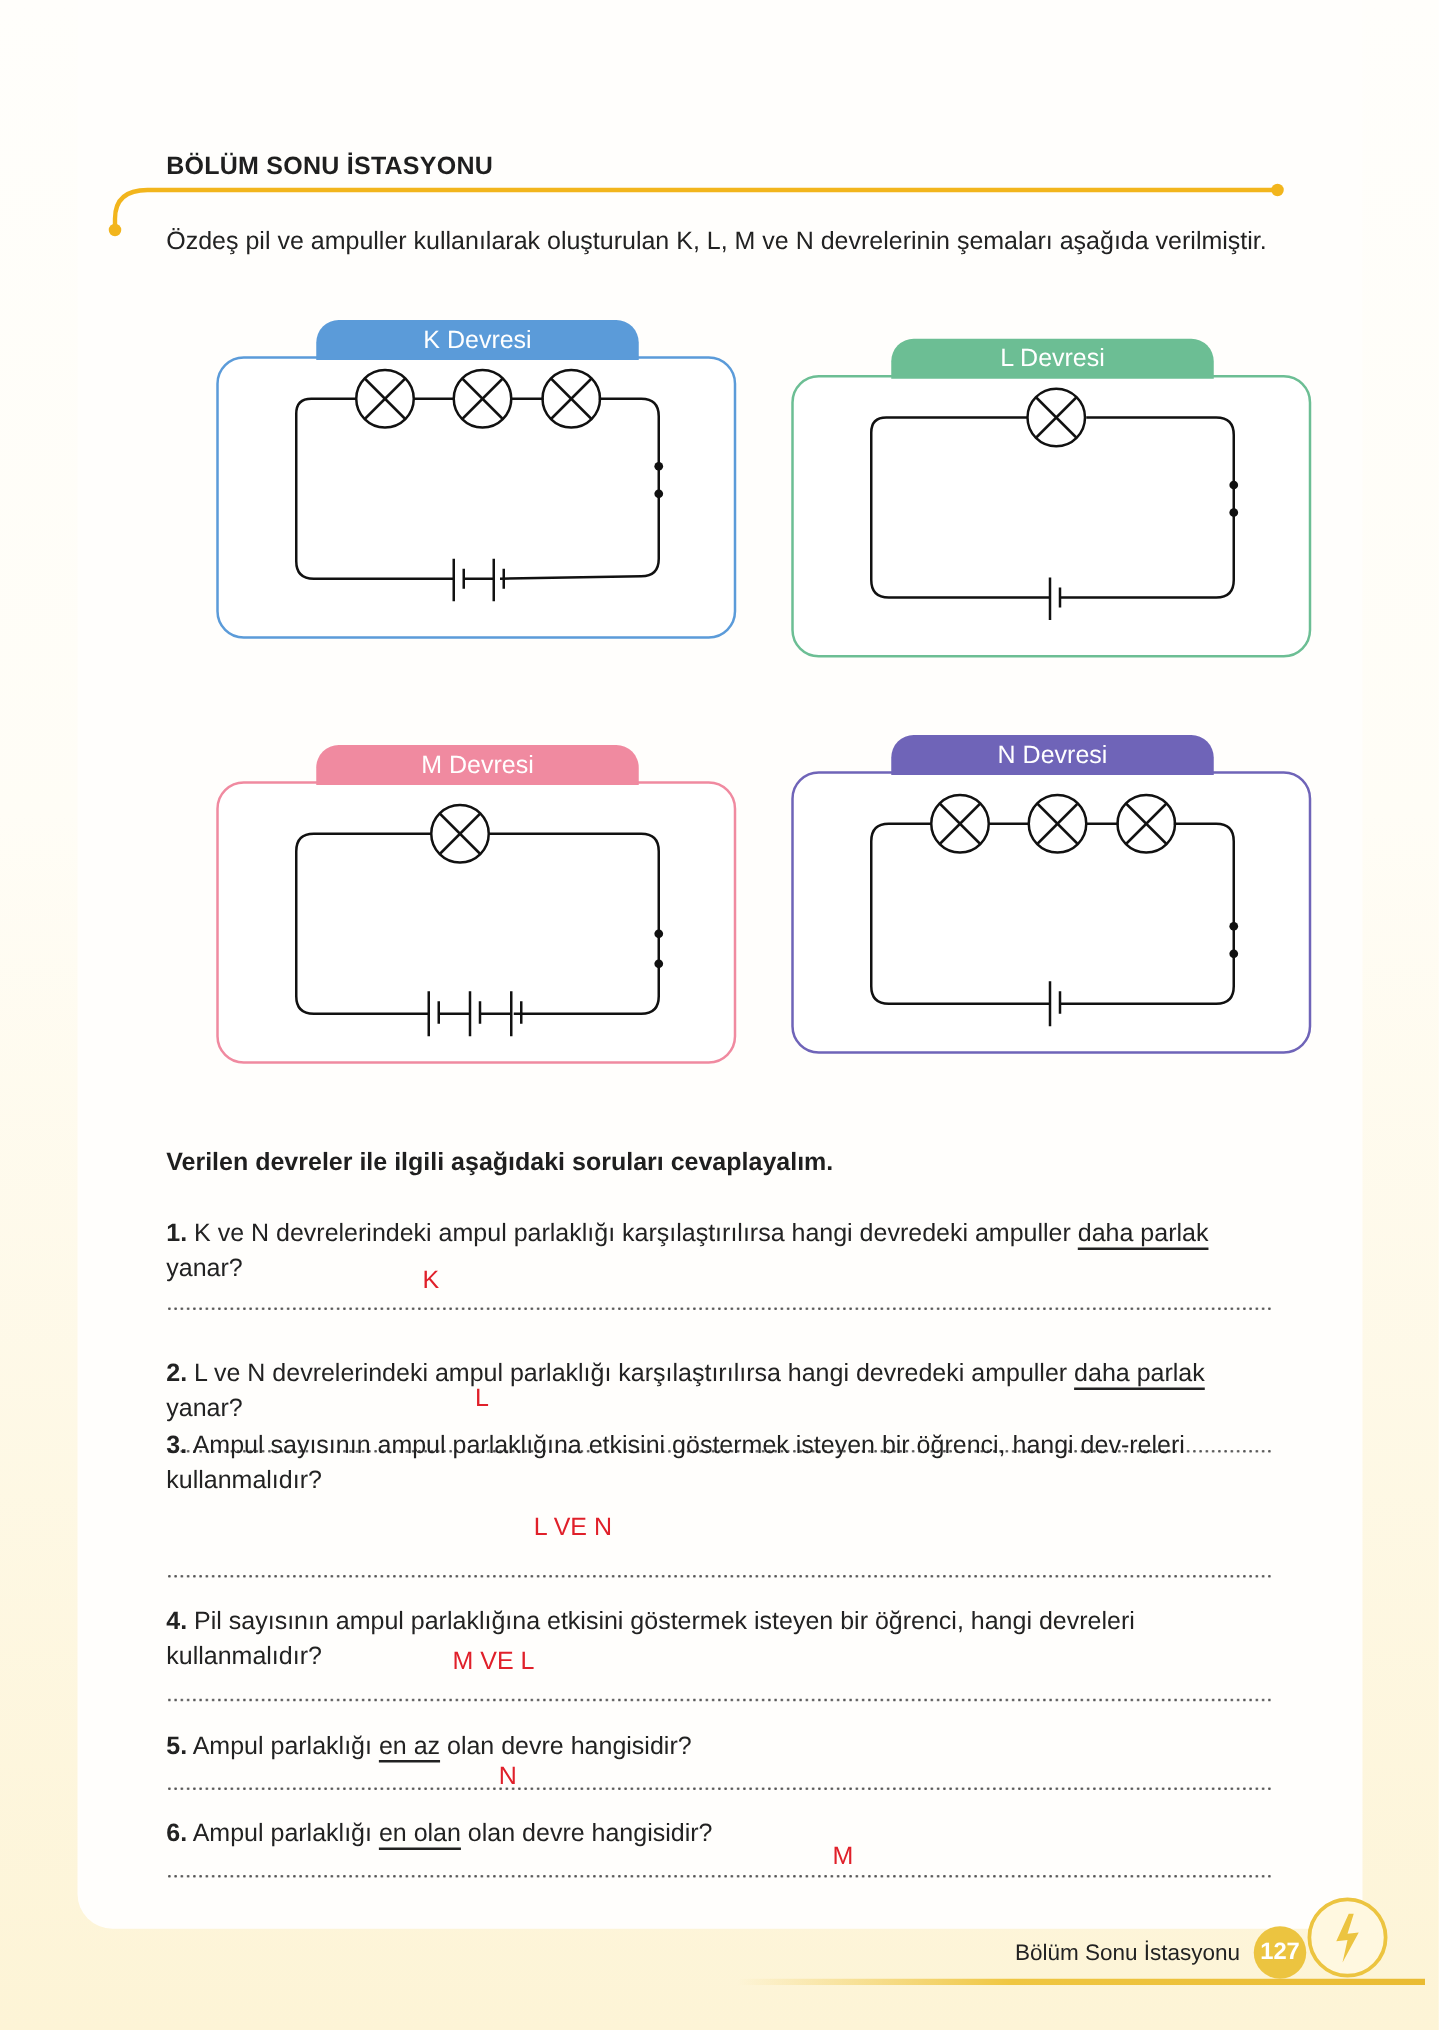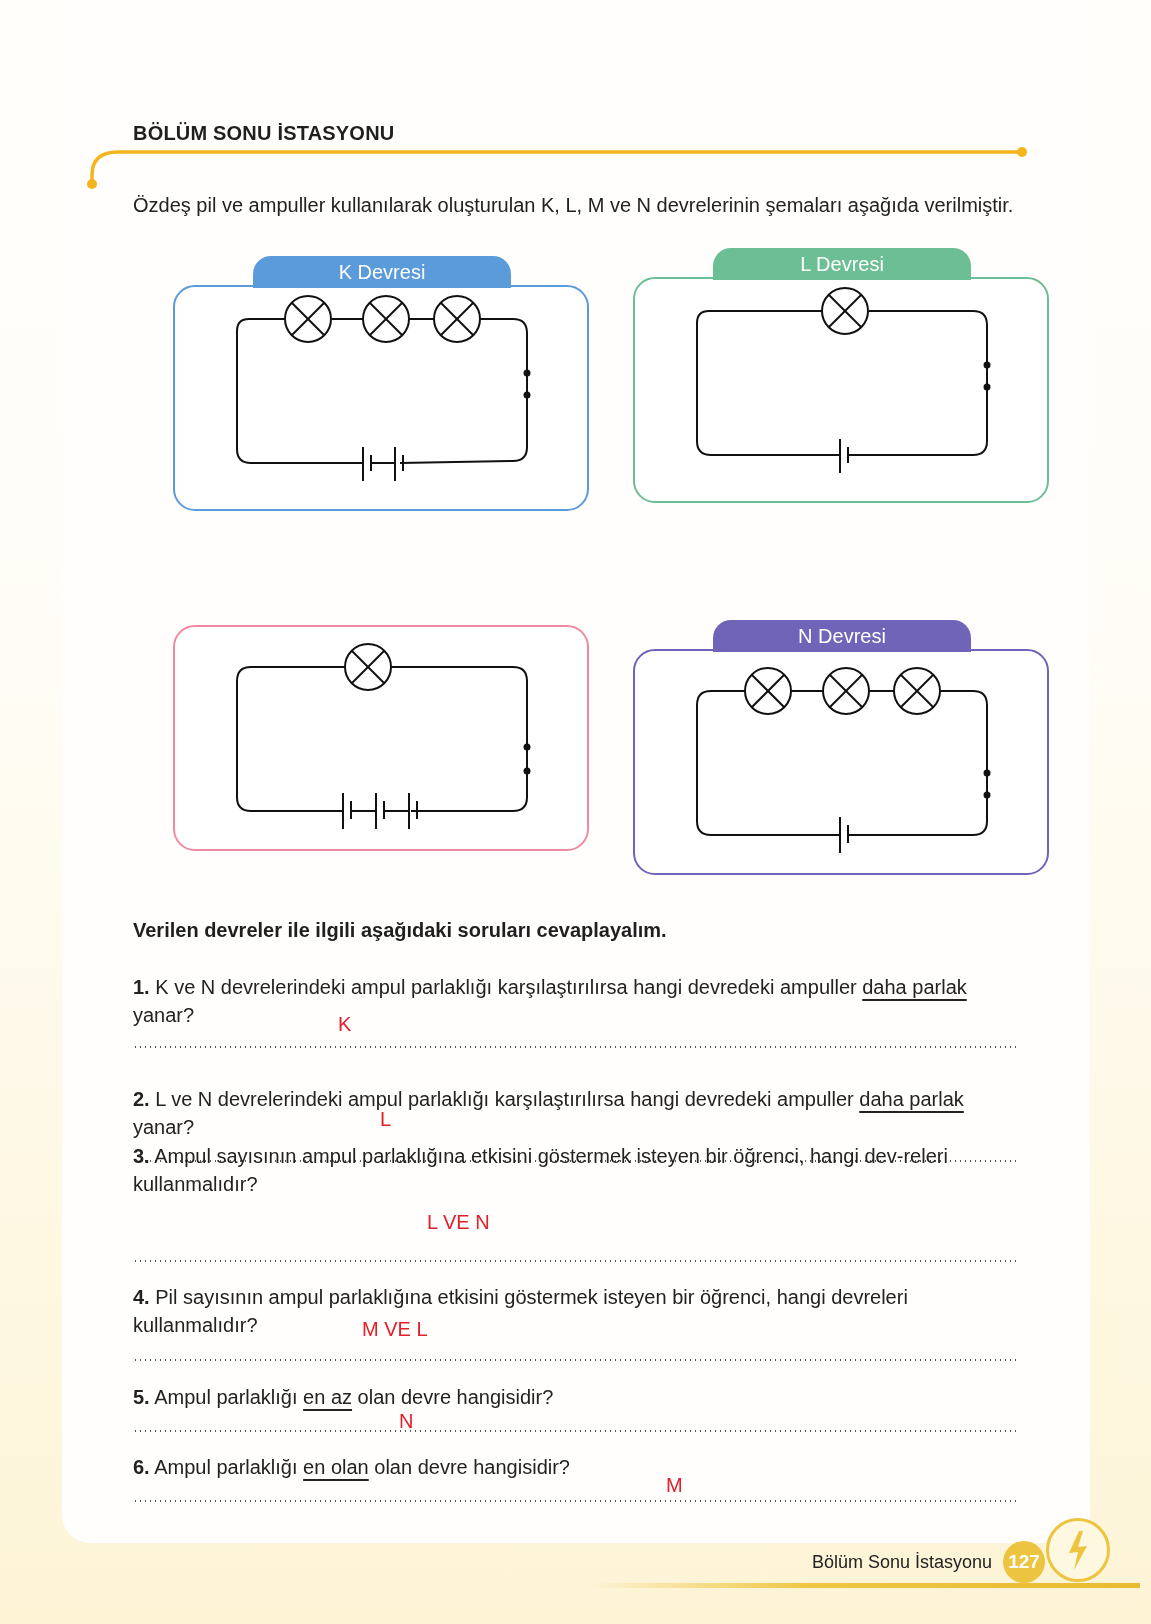--- a/index.html
+++ b/index.html
@@ -11,21 +11,21 @@
   .panel {
     position:absolute; left:62px; top:0; width:1028px; height:1543px;
     background:#fffefc; border-bottom-left-radius:28px;
   }
   .section-title {
     position:absolute; left:133px; top:122px; font-weight:bold; font-size:20px; color:#1f1f1f;
     letter-spacing:0.2px;
   }
   .bracket { position:absolute; left:0; top:0; }
   .intro {
-    position:absolute; left:133px; top:180px; width:890px; font-size:20px; line-height:27px; color:#222;margin-top:12px;
+    position:absolute; left:133px; top:180px; width:890px; font-size:20px; line-height:27px; color:#222;
   }
   .circuit-card { position:absolute; width:416px; height:230px;margin-left:40px; }
   .card-tab {
     position:absolute; top:0; left:80px; width:258px; height:32px;
     border-radius:18px 18px 0 0; color:#fff; font-size:20px; text-align:center; line-height:32px;
   }
   .card-box {
     position:absolute; top:29px; left:0; width:412px; height:222px;
     border:2px solid; border-radius:22px; background:#fff;
   }
@@ -95,21 +95,21 @@
         <line x1="229" y1="18" x2="197" y2="50"></line>
       <circle cx="284" cy="34" r="23"></circle>
         <line x1="268" y1="18" x2="300" y2="50"></line>
         <line x1="300" y1="18" x2="268" y2="50"></line>
     </g>
     <circle cx="354" cy="88" r="3.5" fill="#111"></circle>
       <circle cx="354" cy="110" r="3.5" fill="#111"></circle>
   </svg>
 </div>
 
-<div class="circuit-card" style="left:593px; top:248px;">
+<div class="circuit-card" style="left:593px; top:271px;">
   <div class="card-box" style="border-color:#6cbe94;"></div>
   <div class="card-tab" style="background:#6cbe94; left:80px;">L Devresi</div>
   <svg class="card-svg" width="416" height="230">
     <g fill="none" stroke="#111" stroke-width="2">
       <path d="M189 34 L76 34 Q64 34 64 46 L64 164 Q64 178 78 178 L207 178"></path>
       <path d="M215 178 L340 178 Q354 178 354 164 L354 48 Q354 34 340 34 L236 34"></path>
       <line x1="207" y1="162" x2="207" y2="196"></line>
         <line x1="215" y1="170" x2="215" y2="186"></line>
     </g>
     <g fill="none" stroke="#111" stroke-width="2">
@@ -117,20 +117,21 @@
         <line x1="196" y1="18" x2="228" y2="50"></line>
         <line x1="228" y1="18" x2="196" y2="50"></line>
     </g>
     <circle cx="354" cy="88" r="3.5" fill="#111"></circle>
       <circle cx="354" cy="110" r="3.5" fill="#111"></circle>
   </svg>
 </div>
 
 <div class="circuit-card" style="left:133px; top:596px;">
   <div class="card-box" style="border-color:#f08aa0;"></div>
+  <div class="card-tab" style="background:#f08aa0; left:80px;">M Devresi</div>
   <svg class="card-svg" width="416" height="230">
     <g fill="none" stroke="#111" stroke-width="2">
       <path d="M172 42 L78 42 Q64 42 64 56 L64 172 Q64 186 78 186 L170 186"></path>
       <path d="M238 186 L340 186 Q354 186 354 172 L354 56 Q354 42 340 42 L218 42"></path>
       <line x1="170" y1="168" x2="170" y2="204"></line>
         <line x1="178" y1="176" x2="178" y2="194"></line>
       <line x1="178" y1="186" x2="203" y2="186"></line>
       <line x1="203" y1="168" x2="203" y2="204"></line>
         <line x1="211" y1="176" x2="211" y2="194"></line>
       <line x1="211" y1="186" x2="236" y2="186"></line>
@@ -140,21 +141,21 @@
     <g fill="none" stroke="#111" stroke-width="2">
       <circle cx="195" cy="42" r="23"></circle>
         <line x1="179" y1="26" x2="211" y2="58"></line>
         <line x1="211" y1="26" x2="179" y2="58"></line>
     </g>
     <circle cx="354" cy="122" r="3.5" fill="#111"></circle>
       <circle cx="354" cy="146" r="3.5" fill="#111"></circle>
   </svg>
 </div>
 
-<div class="circuit-card" style="left:593px; top:620px;padding-left:44px;">
+<div class="circuit-card" style="left:593px; top:588px;padding-left:44px;">
   <div class="card-box" style="border-color:#6f64b8;"></div>
   <div class="card-tab" style="background:#6f64b8; left:80px;">N Devresi</div>
   <svg class="card-svg" width="416" height="230">
     <g fill="none" stroke="#111" stroke-width="2">
       <path d="M112 42 L78 42 Q64 42 64 56 L64 172 Q64 186 78 186 L207 186"></path>
       <path d="M215 186 L340 186 Q354 186 354 172 L354 56 Q354 42 340 42 L306 42"></path>
       <line x1="158" y1="42" x2="190" y2="42"></line>
         <line x1="236" y1="42" x2="262" y2="42"></line>
       <line x1="207" y1="168" x2="207" y2="204"></line>
         <line x1="215" y1="176" x2="215" y2="194"></line>

